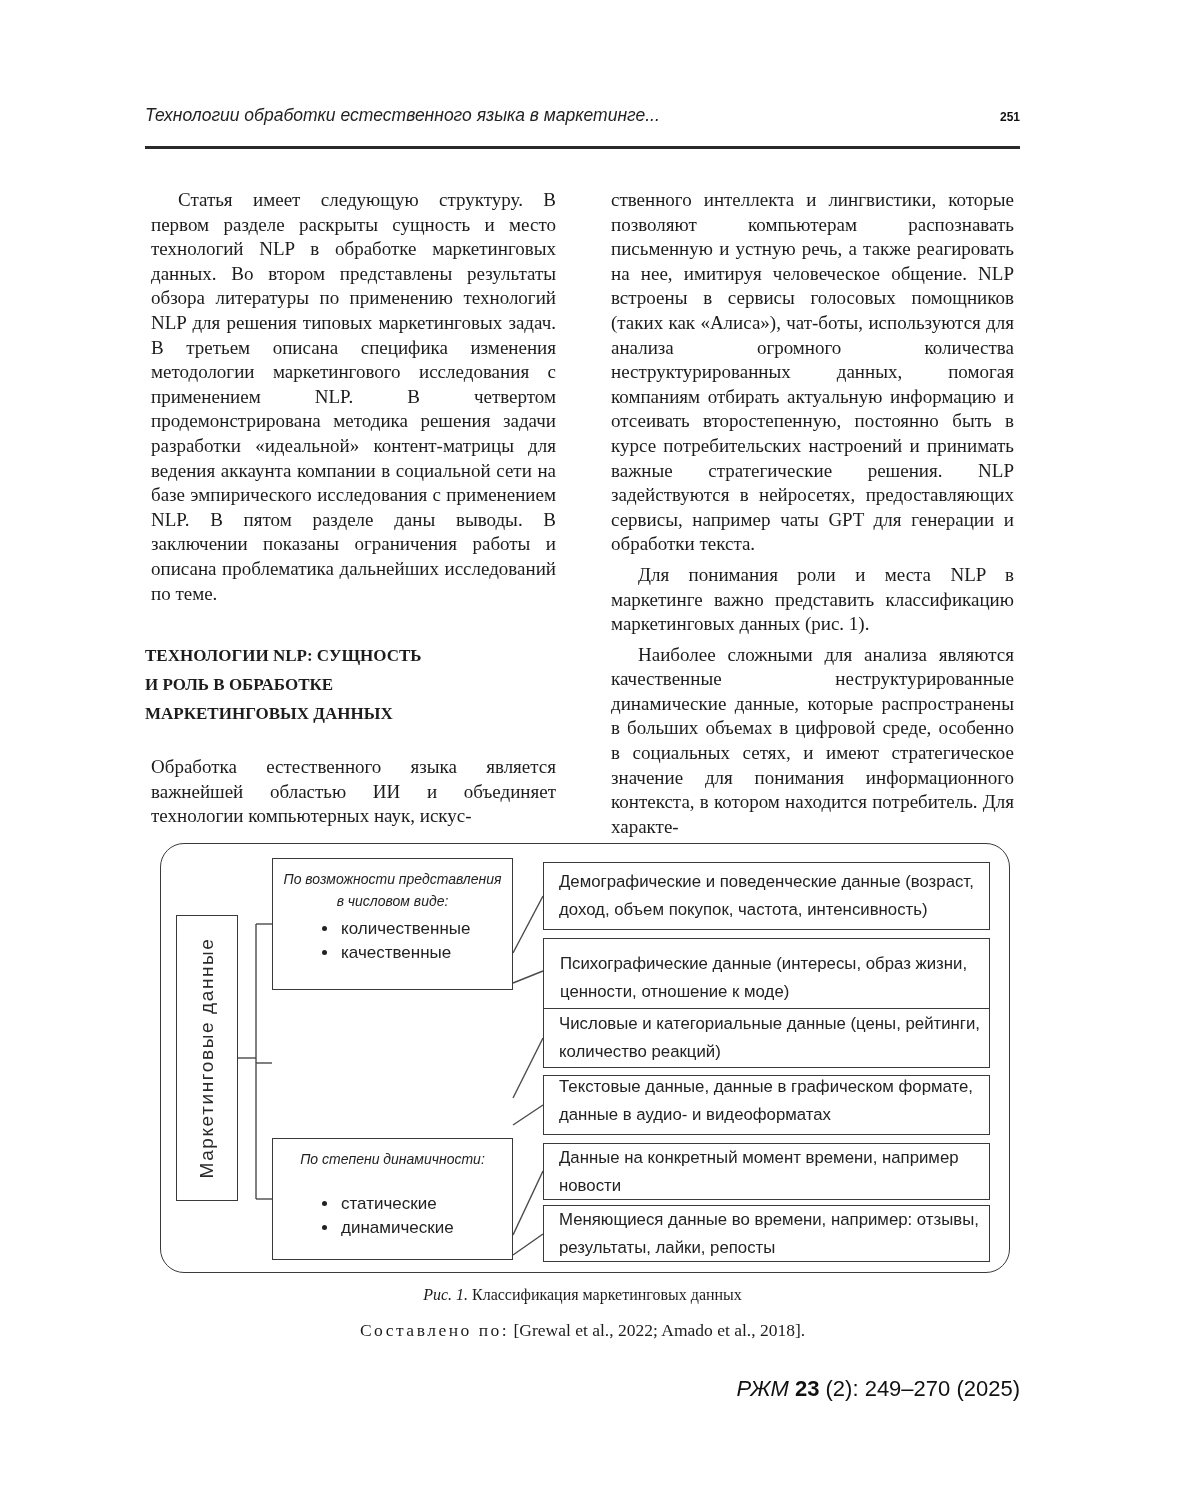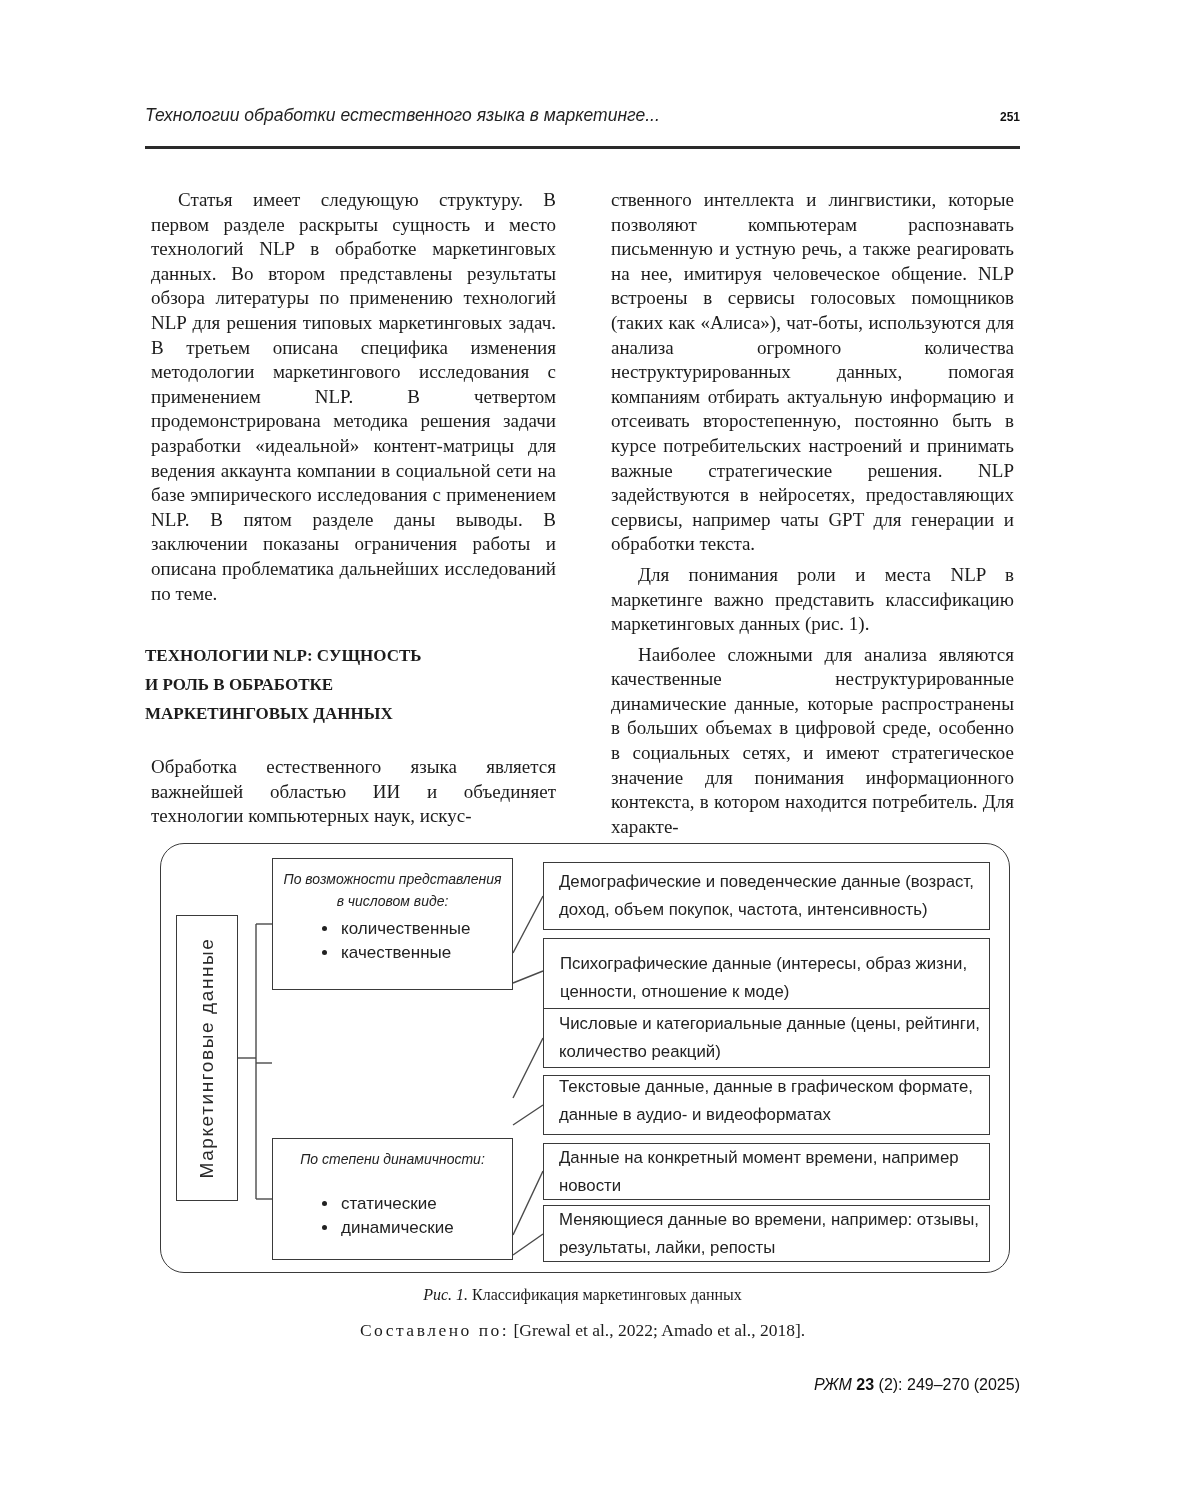--- a/index.html
+++ b/index.html
@@ -91,21 +91,21 @@
   .fig-caption .it{font-style:italic;}
   .fig-source{
     position:absolute;left:145px;top:1320px;width:875px;text-align:center;
     font-size:17.5px;color:#1c1c1c;
   }
   .fig-source .spaced{letter-spacing:2.5px;}
 
   
   .page-footer{
     position:absolute;right:180px;top:1376px;
-    font-family:"Liberation Sans", sans-serif;font-size:16px;color:#111;
+    font-family:"Liberation Sans", sans-serif;font-size:22px;color:#111;
     text-align:right;
   }
   .page-footer .it{font-style:italic;}
   .page-footer .b{font-weight:bold;}
 </style>
 </head>
 <body>
 
 <div class="page">
 

